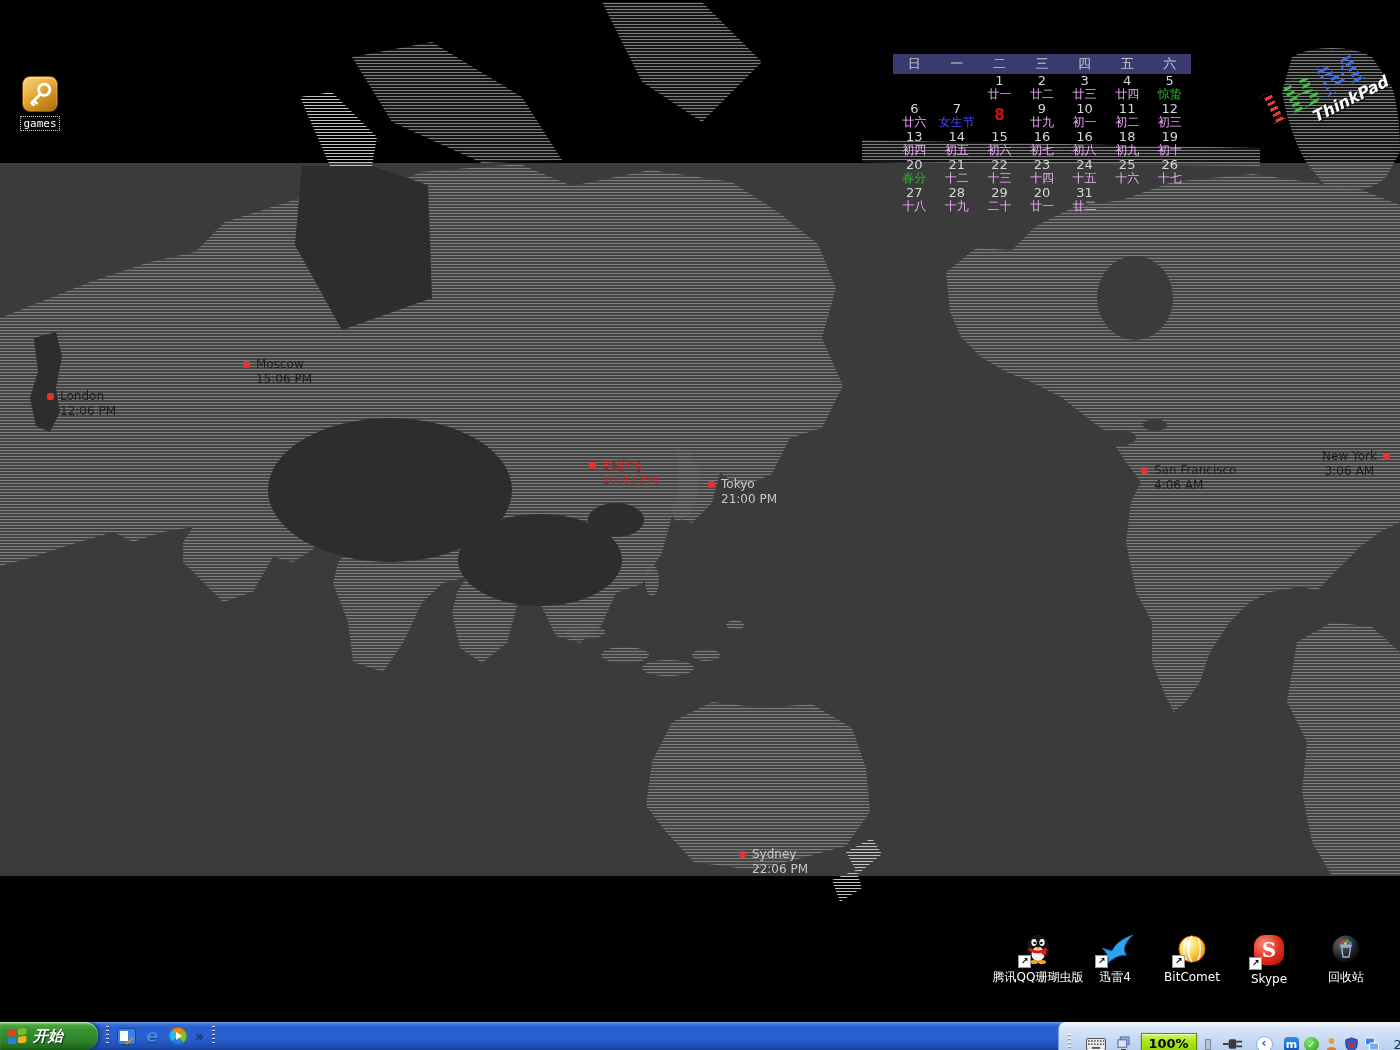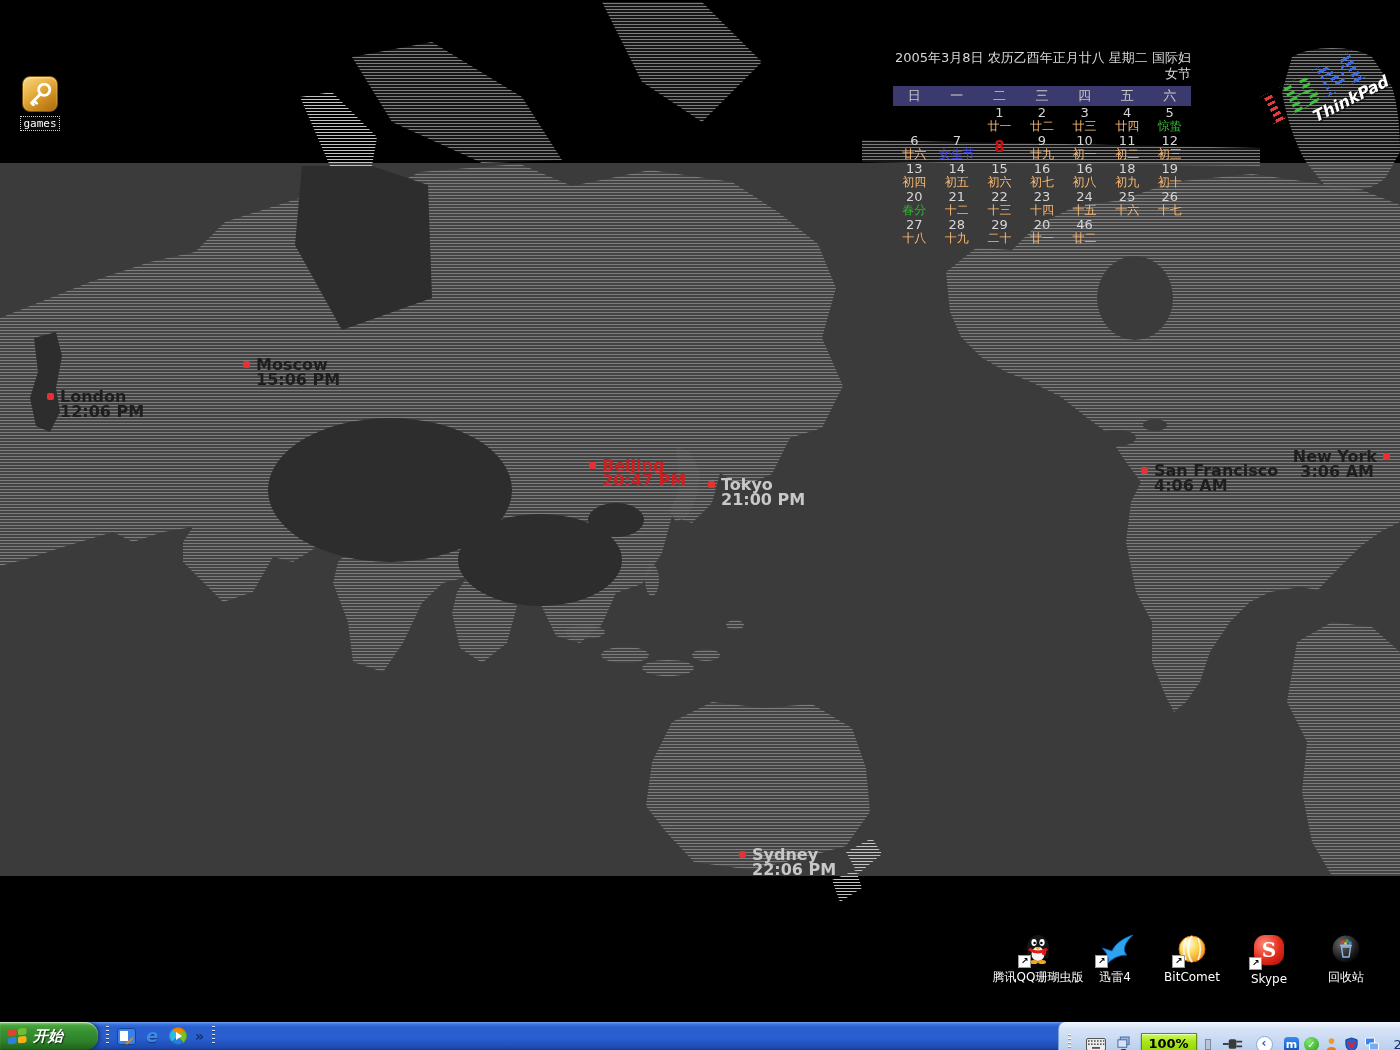--- a/index.html
+++ b/index.html
@@ -2,37 +2,37 @@
 <html><head>
 <meta charset="utf-8">
 <style>
   html,body{margin:0;padding:0;}
   body{width:1400px;height:1050px;background:#000;overflow:hidden;position:relative;
        font-family:"DejaVu Sans","Liberation Sans",sans-serif;}
   .desktop{position:absolute;left:0;top:0;width:1400px;height:1022px;overflow:hidden;}
   svg.worldmap{position:absolute;left:0;top:0;}
 
   
-  .city{position:absolute;font-size:16px;line-height:15px;white-space:nowrap;font-weight:bold;}
+  .city{position:absolute;font-size:12px;line-height:15px;white-space:nowrap;}
   .city .row1{display:flex;align-items:center;gap:6px;}
   .city .marker{width:7px;height:7px;border-radius:2px;flex:0 0 auto;}
   .city .time{margin-left:13px;}
   .city.left{text-align:right;}
   .city.left .row1{justify-content:flex-end;}
   .city.left .time{margin-left:0;margin-right:16px;}
 
   
   .calendar{position:absolute;left:893px;top:50px;width:298px;}
   .cal-title{font-size:13px;line-height:16px;color:#d9d9d9;text-align:right;}
   .cal-head{display:grid;grid-template-columns:repeat(7,1fr);margin-top:4px;padding:1px 0;}
   .cal-head span{text-align:center;font-size:13px;color:#c9c9c9;}
   .cal-week{display:grid;grid-template-columns:repeat(7,1fr);}
   .cal-cell{height:28px;text-align:center;overflow:visible;}
   .cal-num{font-size:13px;line-height:14px;color:#d6d6d6;}
-  .cal-lunar{font-size:12px;line-height:13px;color:#fdba74;}
+  .cal-lunar{font-size:12px;line-height:13px;color:#f0abfc;}
   .cal-cell.today .cal-num{font-weight:bold;font-size:15px;line-height:26px;}
 
   
   .ibm-logo{position:absolute;left:1256px;top:96px;transform:rotate(-27deg);transform-origin:0 0;}
   .ibm-letters{font-family:"DejaVu Serif","Liberation Serif",serif;font-weight:bold;
                font-size:44px;line-height:40px;letter-spacing:1px;display:flex;}
   .ibm-letters span{background-clip:text;-webkit-background-clip:text;color:transparent;}
   .thinkpad{color:#fff;font-style:italic;font-weight:bold;font-size:16px;margin:-4px 0 0 42px;
             text-shadow:1px 1px 2px #000;}
 
@@ -207,21 +207,20 @@
       <div class="city left" style="top: 449px; right: 10px; color: rgb(30, 30, 30);">
         <div class="row1">
           <span>New York</span>
           <span class="marker" style="background: rgb(232, 48, 48);"></span>
         </div>
         <div class="time">3:06 AM</div>
       </div>
     </div>
 
   <div class="calendar">
-    <div class="cal-title">2005年3月8日 农历乙酉年正月廿八 星期二 国际妇女节</div>
     <div class="cal-head" id="cal-head" style="background: rgb(58, 58, 110);">
         <span>日</span>
         <span>一</span>
         <span>二</span>
         <span>三</span>
         <span>四</span>
         <span>五</span>
         <span>六</span>
       </div>
     <div id="cal-body">
@@ -349,21 +348,21 @@
           </div>
           <div class="cal-cell">
             <div class="cal-num">29</div>
             <div class="cal-lunar">二十</div>
           </div>
           <div class="cal-cell">
             <div class="cal-num">20</div>
             <div class="cal-lunar">廿一</div>
           </div>
           <div class="cal-cell">
-            <div class="cal-num">46</div>
+            <div class="cal-num">31</div>
             <div class="cal-lunar">廿二</div>
           </div>
           <div class="cal-cell"></div>
           <div class="cal-cell"></div>
         </div>
       </div>
   </div>
 
   <div class="ibm-logo">
     <div class="ibm-letters">

